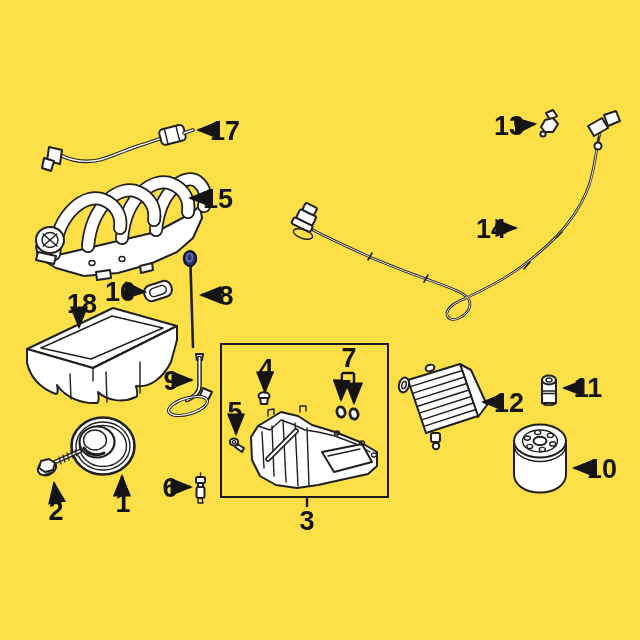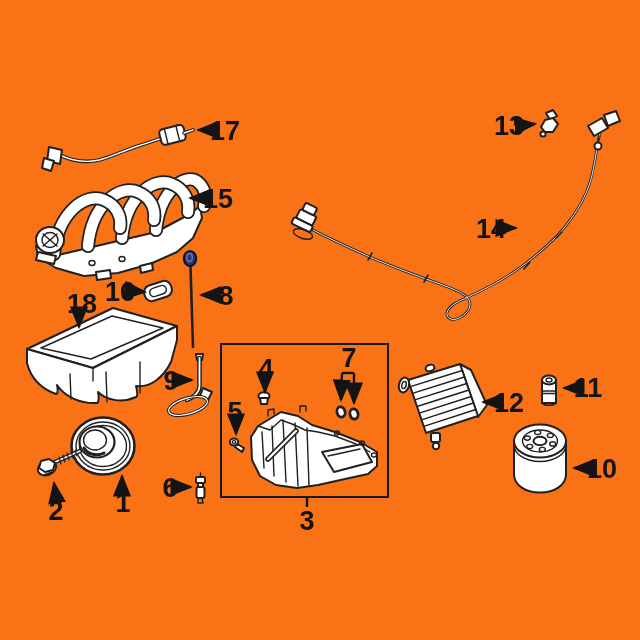--- a/index.html
+++ b/index.html
@@ -1,16 +1,16 @@
 <!DOCTYPE html>
 <html><head>
 <meta charset="utf-8">
 <style>
   html,body{margin:0;padding:0;background:#ffffff;}
-  .stage{position:relative;width:640px;height:640px;background:#f97316;overflow:hidden;
+  .stage{position:relative;width:640px;height:640px;background:#fde047;overflow:hidden;
          font-family:"Liberation Sans",sans-serif;}
   svg text{font-family:"Liberation Sans",sans-serif;font-weight:700;font-size:27px;fill:#141414;}
   .part{fill:#ffffff;stroke:#202020;stroke-width:2;stroke-linejoin:round;}
   .ln{fill:none;stroke:#202020;stroke-width:1.4;stroke-linejoin:round;stroke-linecap:round;}
   .tubo{fill:none;stroke:#202020;stroke-width:3.6;stroke-linecap:round;}
   .tubi{fill:none;stroke:#ffffff;stroke-width:1.4;stroke-linecap:round;}
   .wireo{fill:none;stroke:#202020;stroke-width:2.6;stroke-linecap:round;}
   .wirei{fill:none;stroke:#ffffff;stroke-width:0.9;stroke-linecap:round;}
   .runo{fill:none;stroke:#202020;stroke-width:14;stroke-linecap:round;}
   .runi{fill:none;stroke:#ffffff;stroke-width:10.5;stroke-linecap:round;}

